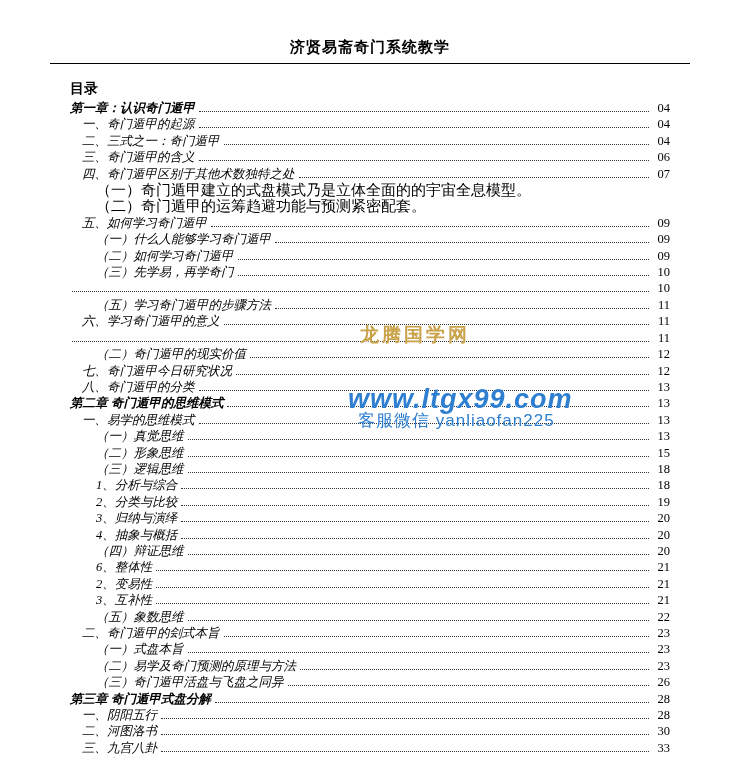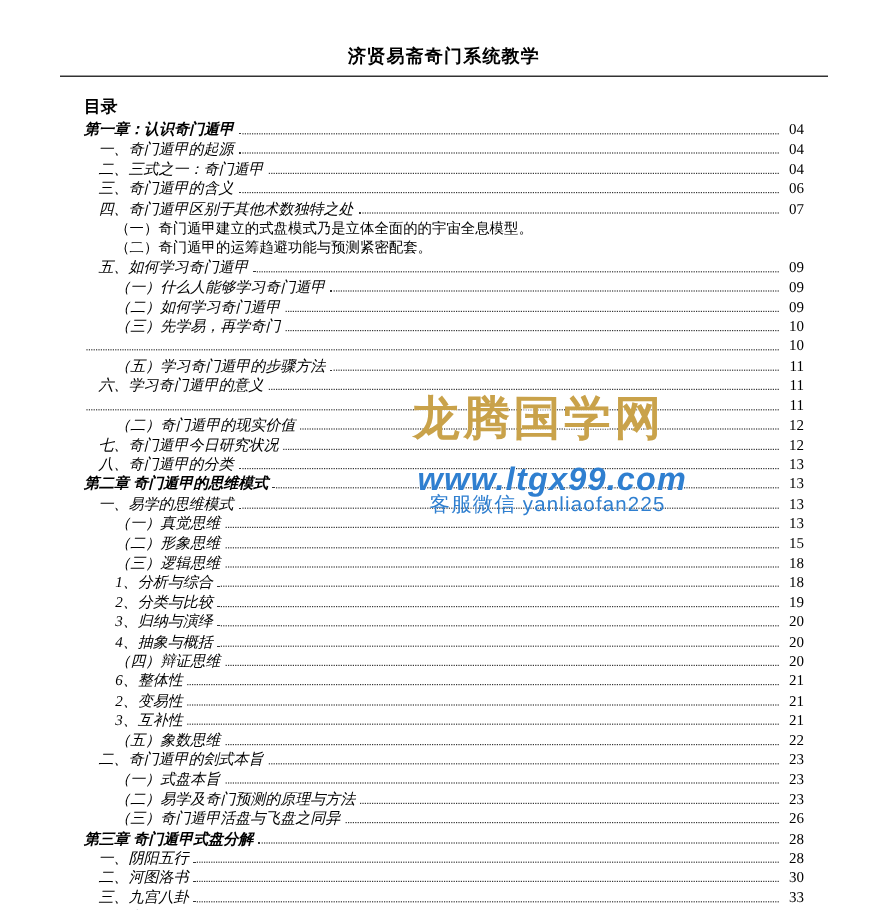--- a/index.html
+++ b/index.html
@@ -71,37 +71,37 @@
     font-size: 12.5px;
   }
   .lvl-chapter .lbl {
     font-weight: bold;
     font-family: "Liberation Sans", "DejaVu Sans", sans-serif;
   }
   .lvl-1 .lbl { padding-left: 12px; }
   .lvl-2 .lbl { padding-left: 26px; }
   .lvl-3 .lbl { padding-left: 26px; }
   .plainline {
-    font-size: 12px;
+    font-size: 15px;
     line-height: 16.4px;
     padding-left: 26px;
     white-space: nowrap;
   }
 
   
   .wm {
     position: absolute;
     pointer-events: none;
     font-family: "Liberation Sans", "DejaVu Sans", sans-serif;
     font-weight: bold;
   }
   .wm-1 {
-    left: 344px;
+    left: 360px;
     top: 322px;
-    font-size: 39px;
+    font-size: 19px;
     color: #c9a24a;
     letter-spacing: 3px;
     text-shadow: 0 1px 0 rgba(255,255,255,0.6);
   }
   .wm-2 {
     left: 348px;
     top: 384px;
     font-size: 27px;
     color: #2f7fd0;
     letter-spacing: 1px;

